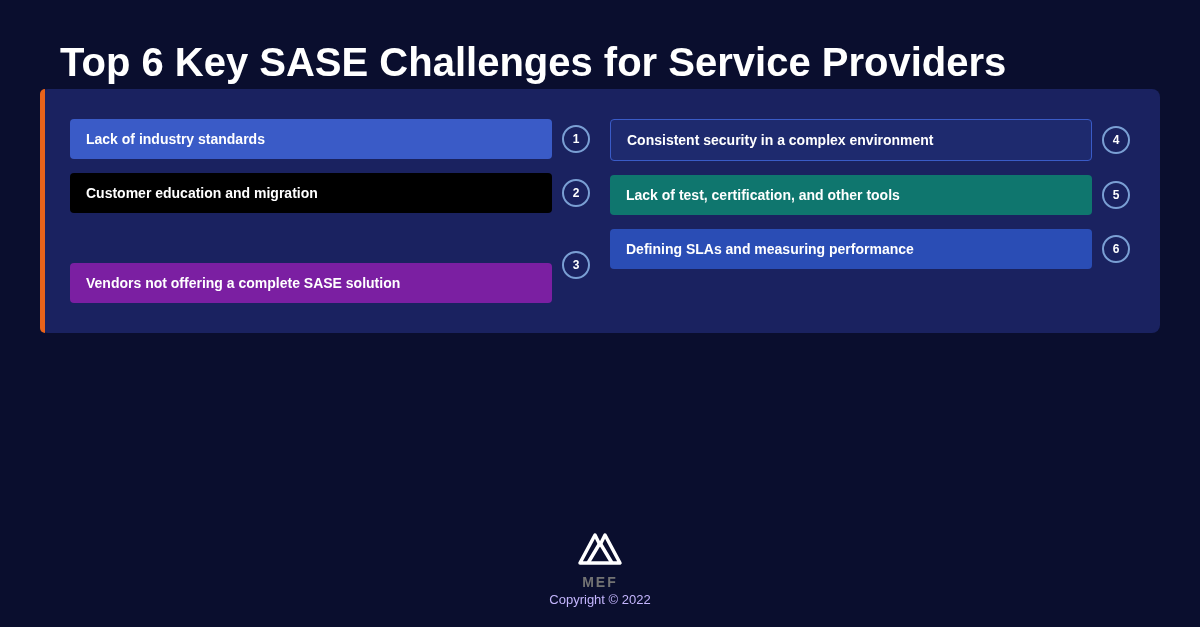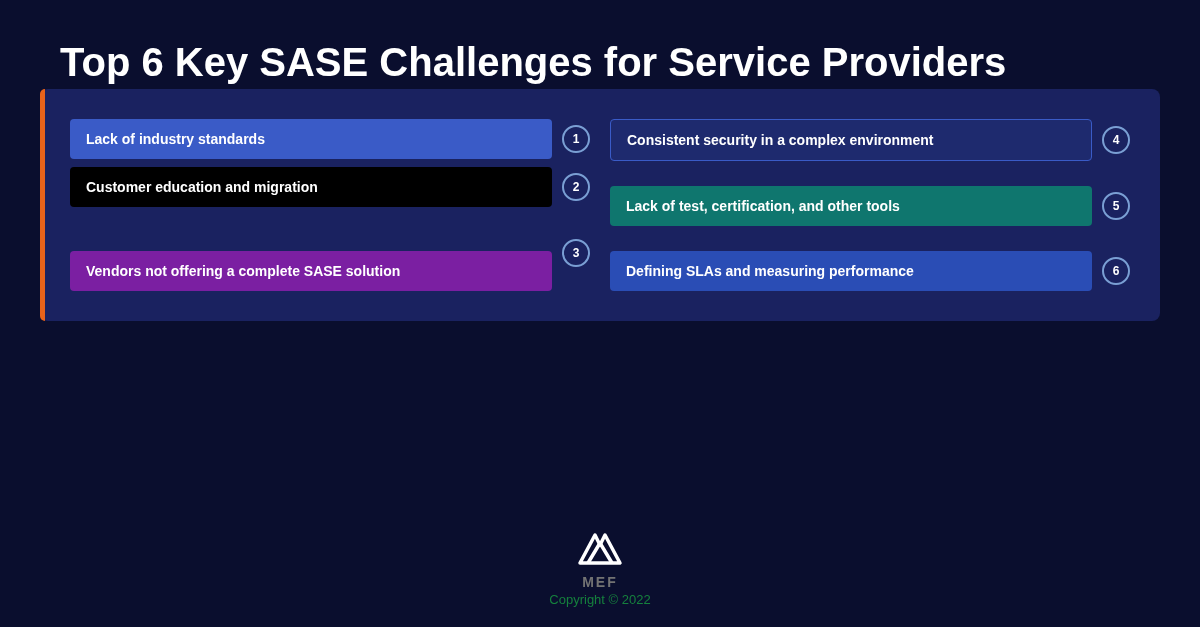--- a/index.html
+++ b/index.html
@@ -45,22 +45,21 @@
       bottom: 0;
       width: 5px;
       background-color: #e8631a;
       border-radius: 8px 0 0 8px;
     }
 
     .column {
       flex: 1;
       display: flex;
       flex-direction: column;
-      gap: 8px;
-      justify-content: space-between;
+      gap: 14px;
     }
 
     .challenge-row {
       display: flex;
       align-items: center;
       gap: 10px;
     }
 
     .challenge-bar {
       flex: 1;
@@ -134,21 +133,21 @@
     }
 
     .mef-text {
       color: #737373;
       font-size: 14px;
       font-weight: 700;
       letter-spacing: 2px;
     }
 
     .copyright-text {
-      color: #15803d;
+      color: #c4b5fd;
       font-size: 13px;
       margin-top: 2px;
       text-align: center;
     }
   </style>
 </head>
 <body>
 
 <div class="title-section">
   <h1 class="main-title">Top 6 Key SASE Challenges for Service Providers</h1>

